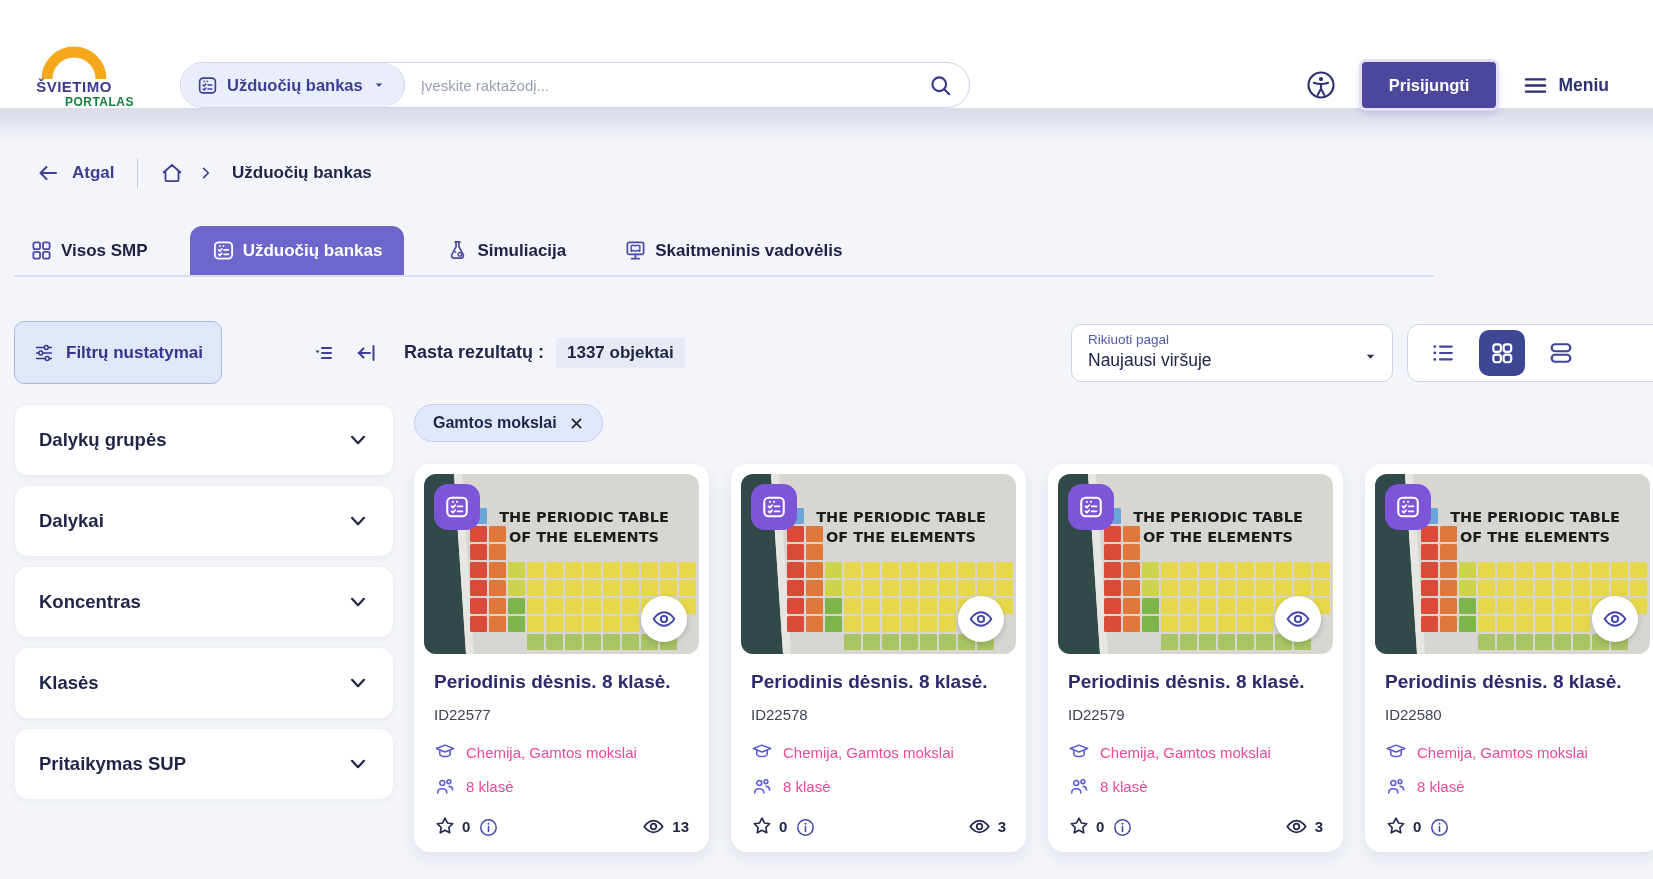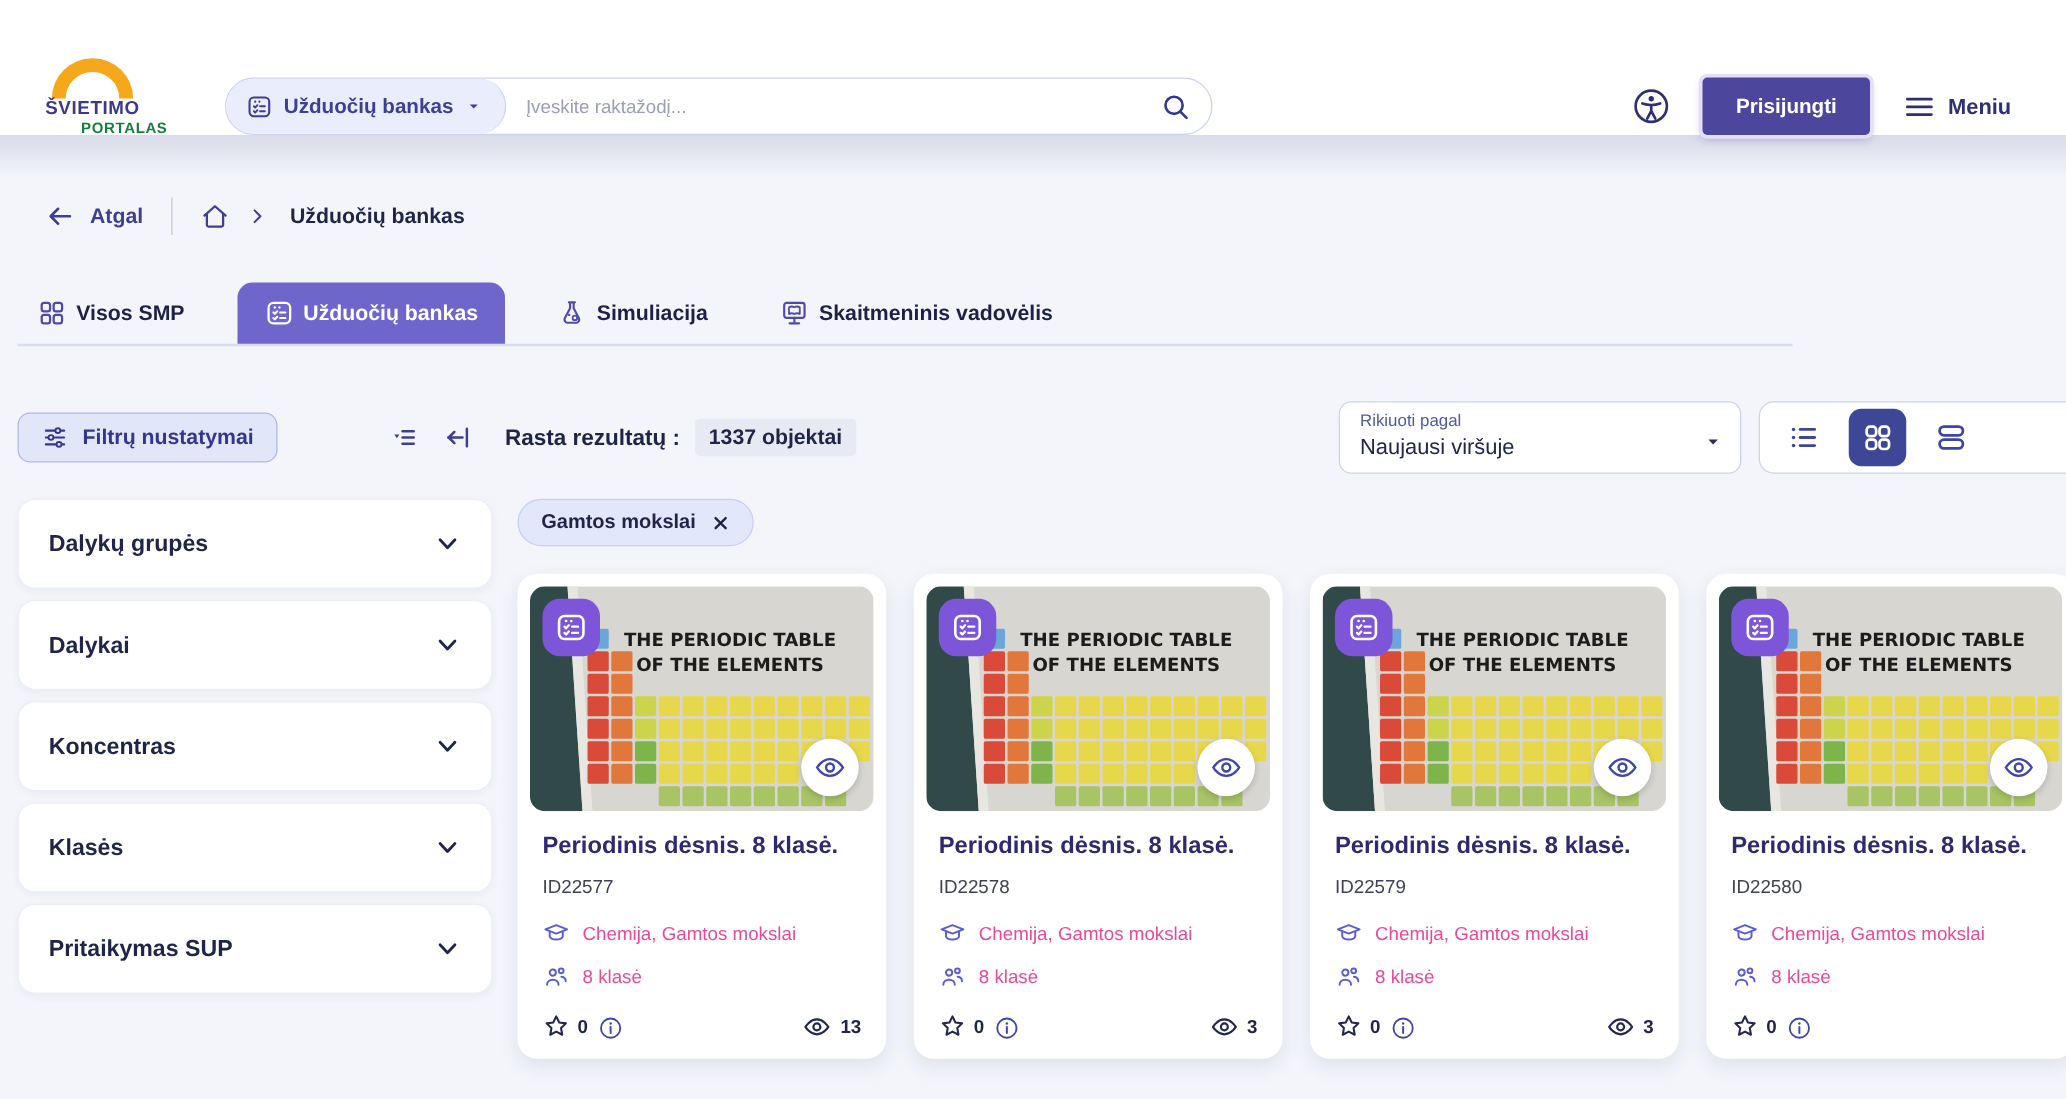--- a/index.html
+++ b/index.html
@@ -37,21 +37,21 @@
 
   
   .tabs { margin:36px 0 0 14px; width:1420px; display:flex; align-items:flex-end; gap:26px; border-bottom:2px solid #d9dded; }
   .tab { display:flex; align-items:center; gap:8px; padding:13px 16px; background:none; border:none; cursor:pointer; color:#4e4ba8; font-family:inherit; border-radius:12px 12px 0 0; }
   .tab .tab-label { font-size:17px; font-weight:bold; color:#1d2145; white-space:nowrap; }
   .tab.active { background:#6f66cc; color:#fff; padding:13px 22px; }
   .tab.active .tab-label { color:#fff; }
 
   
   .toolbar { margin:44px 0 0 14px; display:flex; align-items:center; width:1653px; }
-  .filters-btn { height:40px; display:flex; align-items:center; gap:11px; padding:0 18px; background:#e2e6f9; border:1.5px solid #aeb6e8; border-radius:10px; cursor:pointer; color:#33378c; font-family:inherit; }
+  .filters-btn { height:63px; display:flex; align-items:center; gap:11px; padding:0 18px; background:#e2e6f9; border:1.5px solid #aeb6e8; border-radius:10px; cursor:pointer; color:#33378c; font-family:inherit; }
   .filters-btn span { font-size:17px; font-weight:bold; color:#33378c; }
   .collapse-icons { display:flex; align-items:center; gap:14px; margin-left:88px; color:#3b4090; }
   .icon-btn { background:none; border:none; cursor:pointer; color:#3b4090; padding:2px; }
   .results { margin-left:24px; display:flex; align-items:center; gap:12px; }
   .results-label { font-size:18px; font-weight:bold; color:#1f2547; }
   .results-count { font-size:17px; font-weight:bold; color:#1f2547; background:#e7eaf2; padding:5px 11px; border-radius:4px; }
   .sort-box { margin-left:auto; width:322px; height:58px; background:#fff; border:1.5px solid #ccd3e6; border-radius:10px; padding:7px 16px; position:relative; cursor:pointer; }
   .sort-label { font-size:13.5px; color:#5058a8; }
   .sort-value { font-size:17.5px; font-weight:500; color:#20264d; margin-top:3px; }
   .sort-caret { position:absolute; right:14px; top:24px; color:#2b2f52; }

